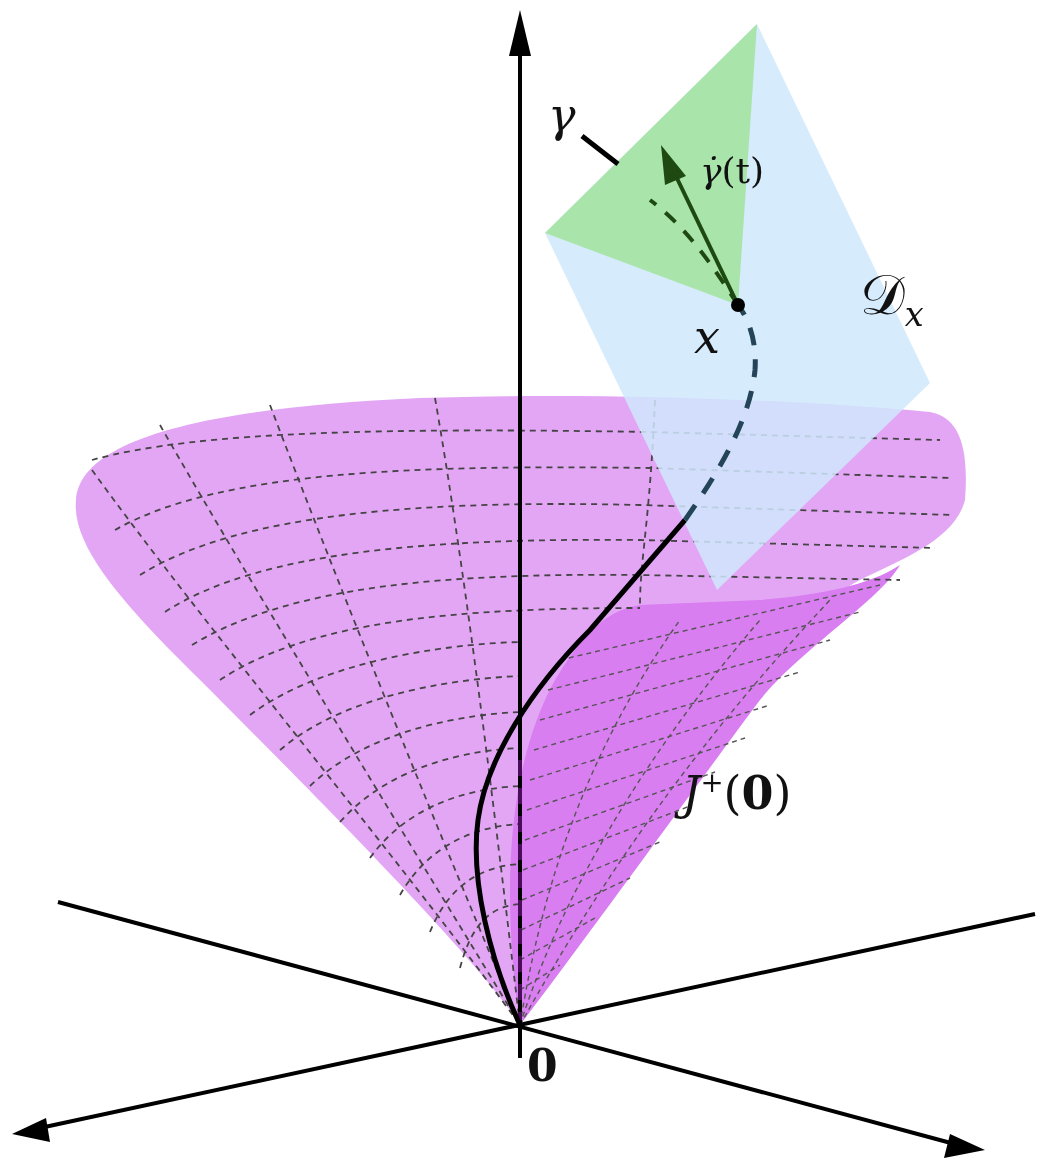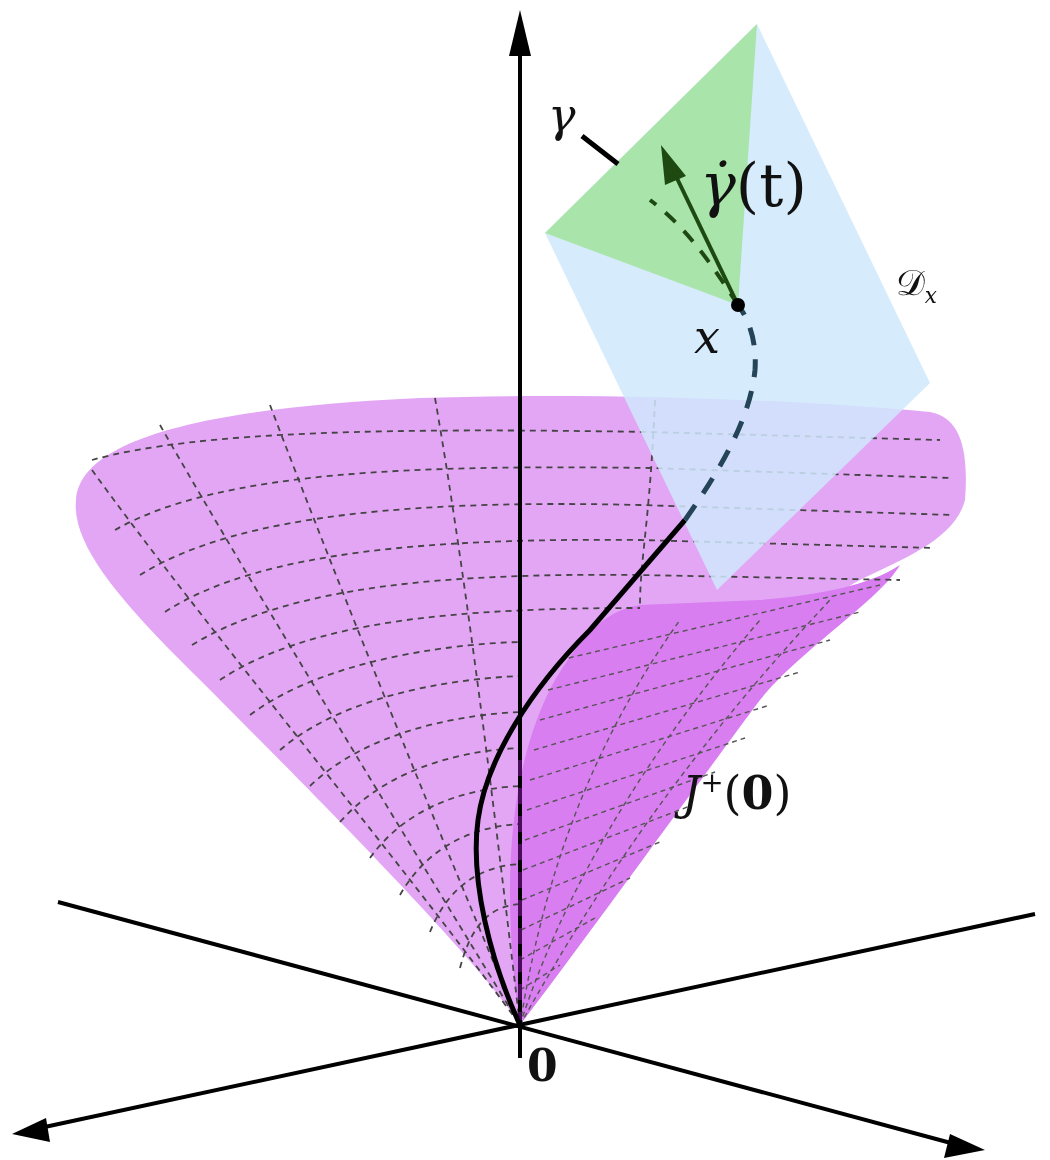--- a/index.html
+++ b/index.html
@@ -112,25 +112,25 @@
     <polygon points="661,145 665,185 686,176" fill="#1e4a12"></polygon>
   </g>
 
   <circle cx="738" cy="305" r="7" fill="#000"></circle>
 </svg>
 
 <div class="lbl it" style="left:548px; top:88px; font-size:46px;">
   <span>γ</span>
 </div>
 
-<div class="lbl" style="left:700px; top:150px; font-size:60px;">
+<div class="lbl" style="left:700px; top:150px; font-size:36px;">
   <span class="it">γ̇</span><span>(t)</span>
 </div>
 
-<div class="lbl" style="left:896px; top:262px; font-size:36px;">
+<div class="lbl" style="left:860px; top:262px; font-size:56px;">
   <span>𝒟</span><span class="sub">x</span>
 </div>
 
 <div class="lbl it" style="left:694px; top:310px; font-size:46px;">
   <span>x</span>
 </div>
 
 <div class="lbl" style="left:682px; top:766px; font-size:46px;">
   <span class="it">J</span><span class="sup">+</span><span>(</span><span class="bold">0</span><span>)</span>
 </div>

